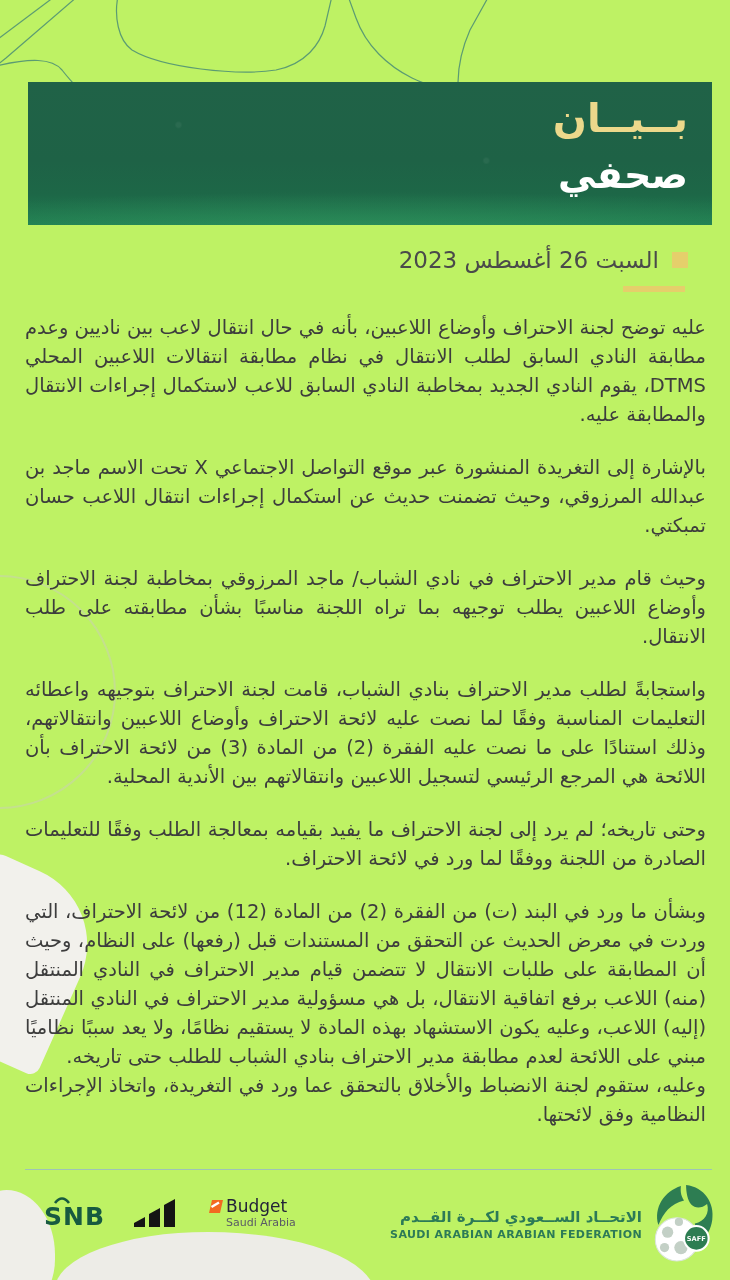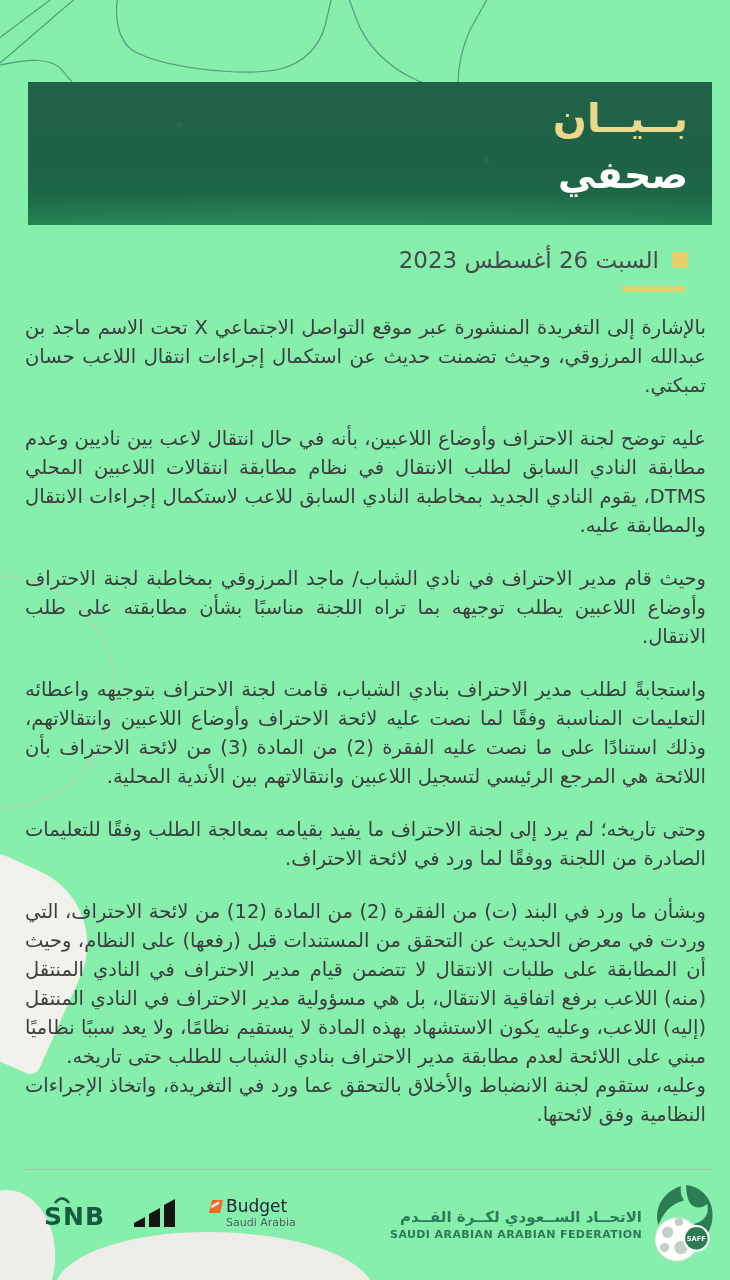--- a/index.html
+++ b/index.html
@@ -2,21 +2,21 @@
 <html lang="ar"><head>
 <meta charset="utf-8">
 <style>
   html,body{margin:0;padding:0;}
   body{
     width:730px;height:1280px;
     background:#fbfaf7;
     font-family:"DejaVu Sans",sans-serif;
     position:relative;
   }
-  .page{position:relative;width:730px;height:1280px;overflow:hidden;background:#86efac;}
+  .page{position:relative;width:730px;height:1280px;overflow:hidden;background:#bef264;}
 
   
   .top-lineart{position:absolute;top:0;left:0;width:730px;height:82px;z-index:0;}
   .faint-circle{
     position:absolute;left:-118px;top:575px;width:230px;height:230px;
     border-radius:50%;border:2px solid rgba(205,202,192,.45);z-index:0;
   }
   .faint-swoosh{
     position:absolute;left:-55px;top:868px;width:135px;height:190px;
     background:#f2f1ec;transform:rotate(24deg);border-radius:18px 80px 10px 60px;z-index:0;
@@ -110,22 +110,22 @@
     </div>
   </div>
 
   <div class="date-row" data-name="date-row">
     <span class="date-square" data-name="date-bullet-icon"></span>
     <span class="date-text" data-name="date-text">السبت  26 أغسطس 2023</span>
   </div>
   <div class="date-underline" data-name="date-underline"></div>
 
   <div class="article" data-name="article-body">
+    <p data-name="paragraph-2">عليه توضح لجنة الاحتراف وأوضاع اللاعبين، بأنه في حال انتقال لاعب بين ناديين وعدم مطابقة النادي السابق لطلب الانتقال في نظام مطابقة انتقالات اللاعبين المحلي DTMS، يقوم النادي الجديد بمخاطبة النادي السابق للاعب لاستكمال إجراءات الانتقال والمطابقة عليه.</p>
     <p data-name="paragraph-1">بالإشارة إلى التغريدة المنشورة عبر موقع التواصل الاجتماعي X تحت الاسم ماجد بن عبدالله المرزوقي، وحيث تضمنت حديث عن استكمال إجراءات انتقال اللاعب حسان تمبكتي.</p>
-    <p data-name="paragraph-2">عليه توضح لجنة الاحتراف وأوضاع اللاعبين، بأنه في حال انتقال لاعب بين ناديين وعدم مطابقة النادي السابق لطلب الانتقال في نظام مطابقة انتقالات اللاعبين المحلي DTMS، يقوم النادي الجديد بمخاطبة النادي السابق للاعب لاستكمال إجراءات الانتقال والمطابقة عليه.</p>
     <p data-name="paragraph-3">وحيث قام مدير الاحتراف في نادي الشباب/ ماجد المرزوقي بمخاطبة لجنة الاحتراف وأوضاع اللاعبين يطلب توجيهه بما تراه اللجنة مناسبًا بشأن مطابقته على طلب الانتقال.</p>
     <p data-name="paragraph-4">واستجابةً لطلب مدير الاحتراف بنادي الشباب، قامت لجنة الاحتراف بتوجيهه واعطائه التعليمات المناسبة وفقًا لما نصت عليه لائحة الاحتراف وأوضاع اللاعبين وانتقالاتهم، وذلك استنادًا على ما نصت عليه الفقرة (2) من المادة (3) من لائحة الاحتراف بأن اللائحة هي المرجع الرئيسي لتسجيل اللاعبين وانتقالاتهم بين الأندية المحلية.</p>
     <p data-name="paragraph-5">وحتى تاريخه؛ لم يرد إلى لجنة الاحتراف ما يفيد بقيامه بمعالجة الطلب وفقًا للتعليمات الصادرة من اللجنة ووفقًا لما ورد في لائحة الاحتراف.</p>
     <p data-name="paragraph-6">وبشأن ما ورد في البند (ت) من الفقرة (2) من المادة (12) من لائحة الاحتراف، التي وردت في معرض الحديث عن التحقق من المستندات قبل (رفعها) على النظام، وحيث أن المطابقة على طلبات الانتقال لا تتضمن قيام مدير الاحتراف في النادي المنتقل (منه) اللاعب برفع اتفاقية الانتقال، بل هي مسؤولية مدير الاحتراف في النادي المنتقل (إليه) اللاعب، وعليه يكون الاستشهاد بهذه المادة لا يستقيم نظامًا، ولا يعد سببًا نظاميًا مبني على اللائحة لعدم مطابقة مدير الاحتراف بنادي الشباب للطلب حتى تاريخه.</p>
     <p data-name="paragraph-7">وعليه، ستقوم لجنة الانضباط والأخلاق بالتحقق عما ورد في التغريدة، واتخاذ الإجراءات النظامية وفق لائحتها.</p>
   </div>
 
   <div class="divider" data-name="footer-divider"></div>
 
   <div class="footer" data-name="footer">

